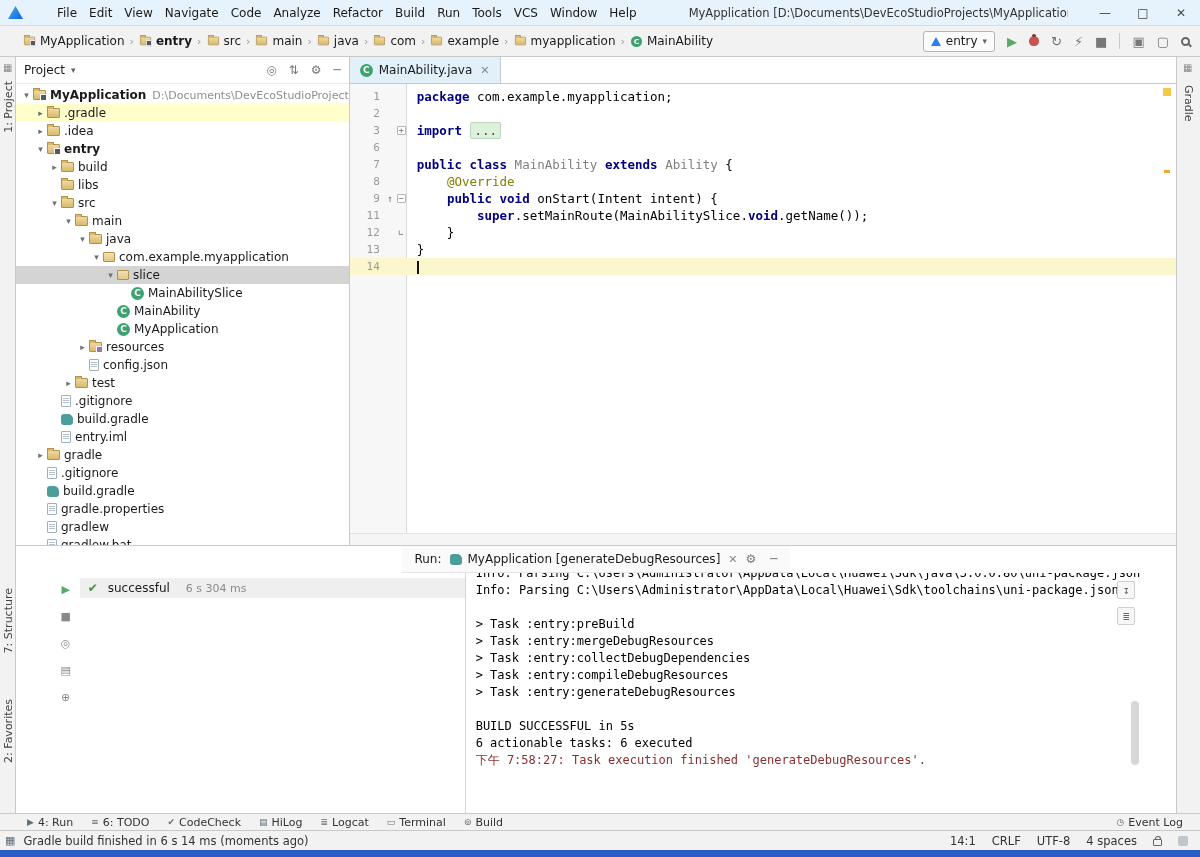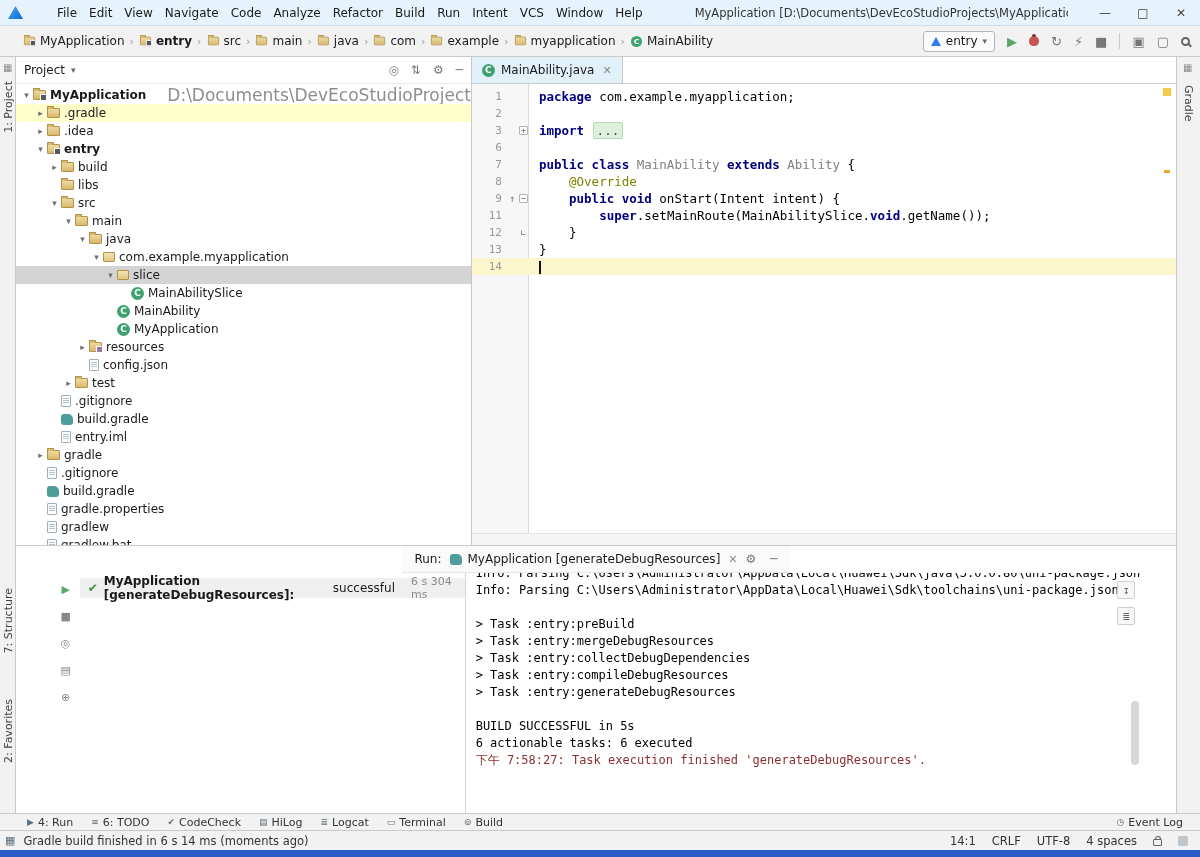--- a/index.html
+++ b/index.html
@@ -44,21 +44,21 @@
   .main-row { flex:1 1 auto; display:flex; min-height:0;justify-content:center; }
 
   
   .project-panel { flex:0 0 299px; border-right:1px solid #c9c9c9; background:#fff; display:flex; flex-direction:column; min-height:0; }
   .panel-header { flex:0 0 27px; display:flex; align-items:center; padding:0 8px; gap:6px; border-bottom:1px solid #ececec; }
   .ph-icons { margin-left:auto; display:flex; gap:12px; color:#777; font-size:12px; }
   .tree { flex:1 1 auto; overflow:hidden; padding-top:2px; }
   .tree-row { height:18px; display:flex; align-items:center; white-space:nowrap; overflow:hidden; }
   .tree-arrow { width:13px; flex:0 0 auto; text-align:center; color:#6e6e6e; font-size:9px; }
   .tree-label { margin-left:4px; }
-  .tree-suffix { margin-left:21px; color:#8e8e8e; font-size:17px; overflow:hidden; }
+  .tree-suffix { margin-left:6px; color:#8e8e8e; font-size:11px; overflow:hidden; }
   .row-yellow { background:#ffffcc; }
   .row-selected { background:#d4d4d4; }
 
   
   .ico { flex:0 0 auto; display:inline-flex; align-items:center; justify-content:center; position:relative; }
   .ico-folder,.ico-module,.ico-project,.ico-srcfolder,.ico-resfolder { width:13px; height:10px; background:linear-gradient(#edd9a2,#d9ba6c); border:1px solid #b3914a; border-radius:1px; }
   .ico-folder::before,.ico-module::before,.ico-project::before,.ico-srcfolder::before,.ico-resfolder::before { content:""; position:absolute; top:-3px; left:-1px; width:5px; height:2px; background:#d9ba6c; border:1px solid #b3914a; border-bottom:none; border-radius:1px 1px 0 0; }
   .ico-module::after,.ico-project::after { content:""; position:absolute; right:-2px; bottom:-2px; width:5px; height:5px; background:#55585c; border:1px solid #fff; }
   .ico-resfolder::after { content:""; position:absolute; right:-2px; bottom:-2px; width:5px; height:5px; background:#9876aa; border:1px solid #fff; }
   .ico-package { width:12px; height:10px; background:linear-gradient(#f2e2b2,#e0c984); border:1px solid #b3914a; border-radius:1px; }
@@ -135,21 +135,21 @@
     <nav style="display:flex">
         <span class="menu-item">File</span>
         <span class="menu-item">Edit</span>
         <span class="menu-item">View</span>
         <span class="menu-item">Navigate</span>
         <span class="menu-item">Code</span>
         <span class="menu-item">Analyze</span>
         <span class="menu-item">Refactor</span>
         <span class="menu-item">Build</span>
         <span class="menu-item">Run</span>
-        <span class="menu-item">Intent</span>
+        <span class="menu-item">Tools</span>
         <span class="menu-item">VCS</span>
         <span class="menu-item">Window</span>
         <span class="menu-item">Help</span>
       </nav>
     <span class="win-title">MyApplication [D:\Documents\DevEcoStudioProjects\MyApplication] - ...\MainAbility.java</span>
     <div class="winbtns">
       <span class="winbtn">—</span>
       <span class="winbtn">□</span>
       <span class="winbtn">✕</span>
     </div>
@@ -485,21 +485,20 @@
           <div class="run-toolbar">
             <span class="green">▶</span>
             <span>■</span>
             <span>◎</span>
             <span>▤</span>
             <span>⊕</span>
           </div>
           <div class="run-tree">
             <div class="run-row">
               <span class="check">✔</span>
-              <span class="bold">MyApplication [generateDebugResources]:</span>
               <span class="run-status">successful</span>
               <span class="run-duration">6 s 304 ms</span>
             </div>
           </div>
           <div class="console">
             <div class="console-inner">
                 <div class="con-line">Info: Parsing C:\Users\Administrator\AppData\Local\Huawei\Sdk\java\3.0.0.80\uni-package.json</div>
                 <div class="con-line">Info: Parsing C:\Users\Administrator\AppData\Local\Huawei\Sdk\toolchains\uni-package.json</div>
                 <div class="con-line">&nbsp;</div>
                 <div class="con-line">&gt; Task :entry:preBuild</div>

